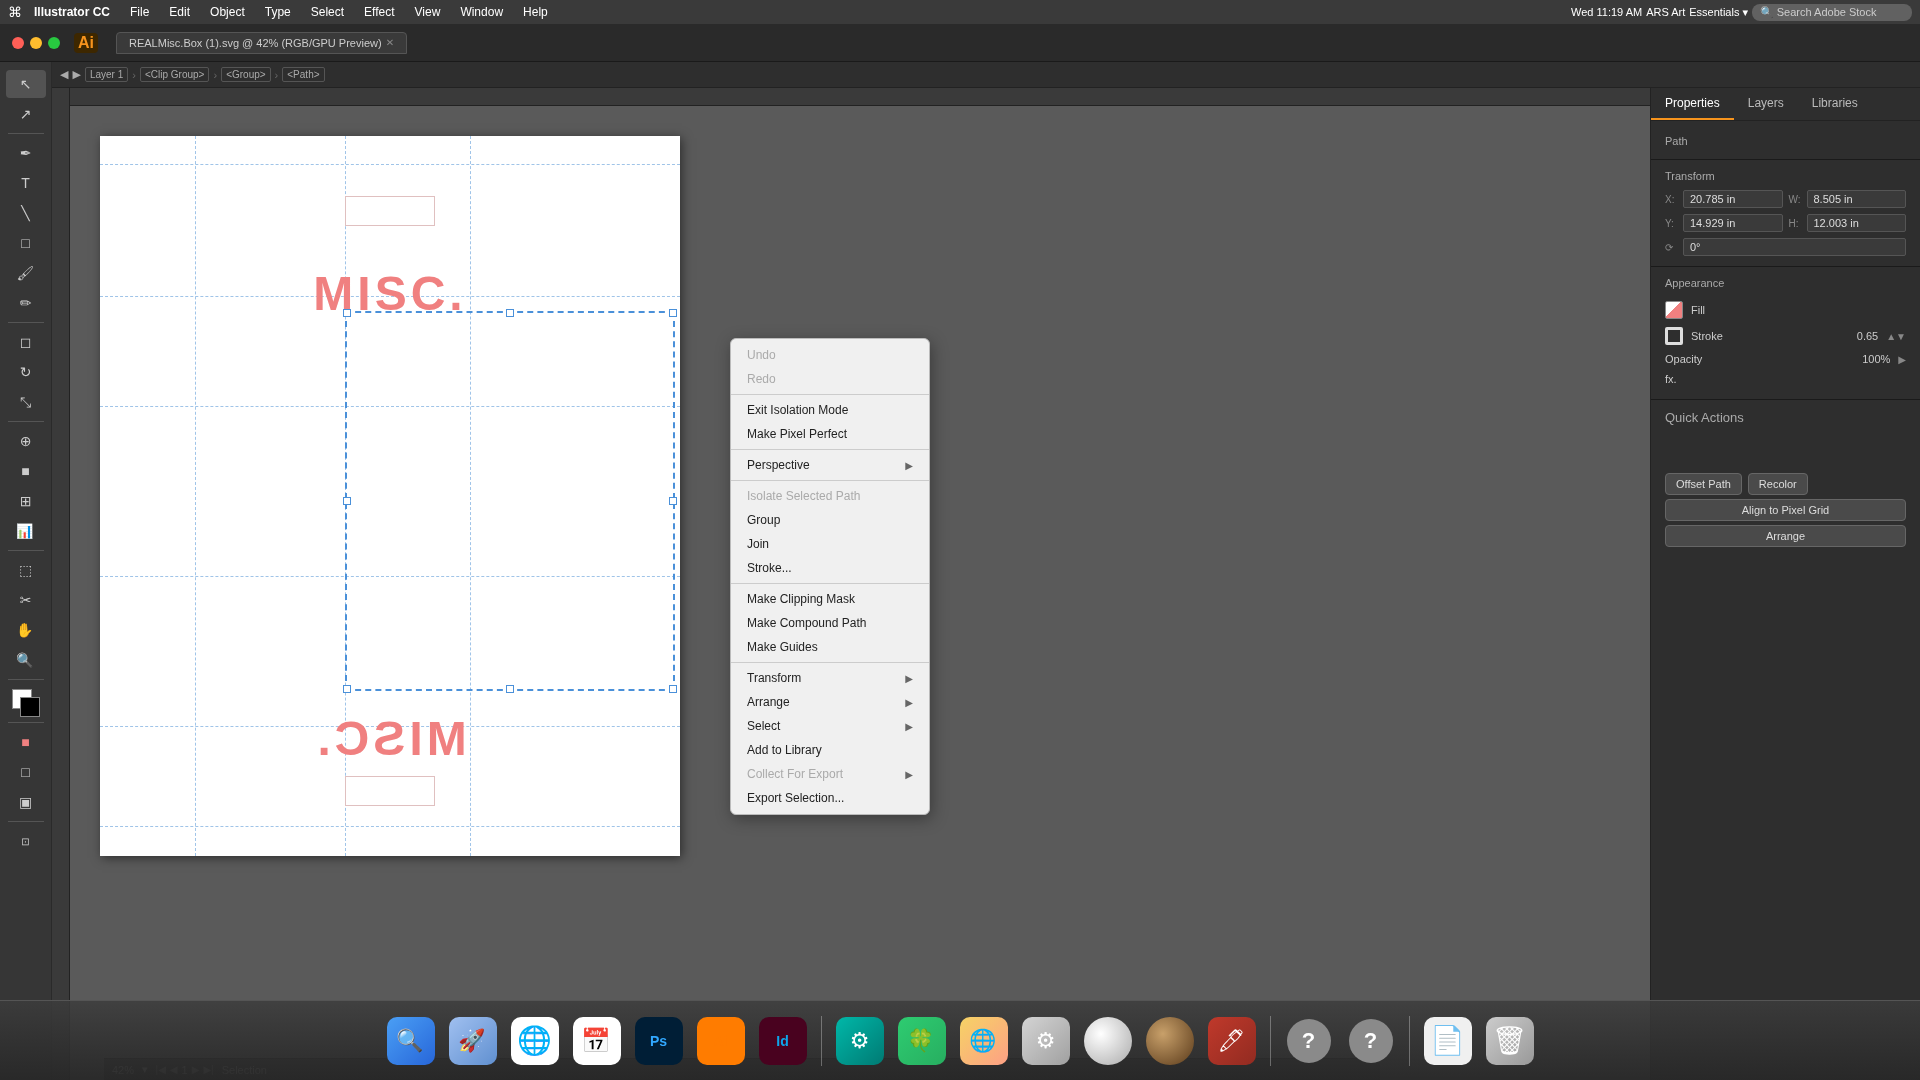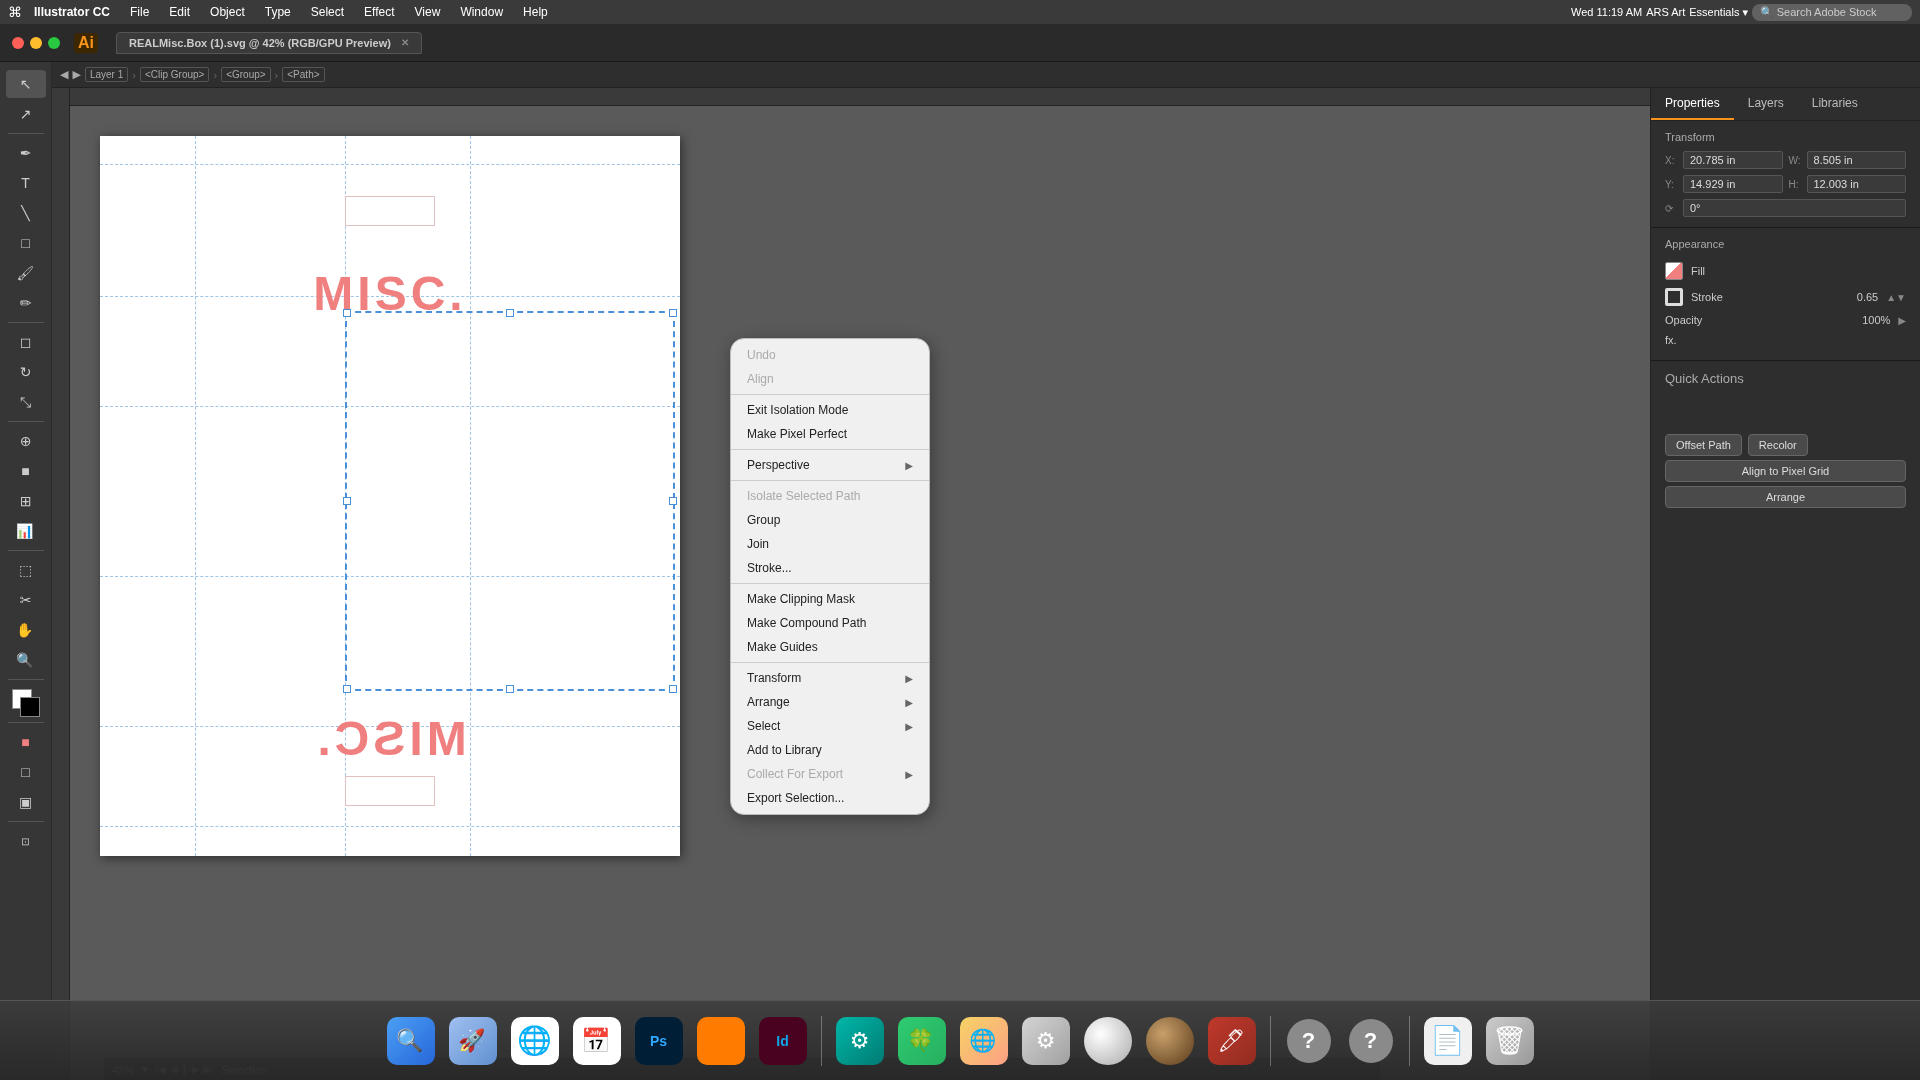--- a/index.html
+++ b/index.html
@@ -108,22 +108,21 @@
     }
     .tab {
       background: #3a3a3a;
       border: 1px solid #555;
       border-radius: 4px 4px 0 0;
       padding: 4px 12px;
       font-size: 11px;
       color: #ccc;
       display: flex;
       align-items: center;
-      gap: 10px;
-      font-weight: bold;
+      gap: 4px;
     }
     .tab-close {
       font-size: 10px;
       color: #888;
     }
 
     
     .main-layout {
       display: flex;
       width: 100%;
@@ -319,21 +318,21 @@
     }
 
     
     .context-menu {
       position: absolute;
       top: 232px;
       left: 660px;
       width: 200px;
       background: #f0f0f0;
       border: 1px solid #bbb;
-      border-radius: 14px;
+      border-radius: 6px;
       box-shadow: 2px 4px 16px rgba(0,0,0,0.35);
       z-index: 1000;
       padding: 4px 0;
       font-size: 12px;
     }
     .ctx-item {
       padding: 5px 16px;
       color: #222;
       cursor: pointer;
       display: flex;
@@ -718,21 +717,21 @@
 
               <div class="rect-bottom"></div>
             </div>
           </div>
 
           <div class="context-menu">
             <div class="ctx-item disabled">
               <span>Undo</span>
             </div>
             <div class="ctx-item disabled">
-              <span>Align</span>
+              <span>Redo</span>
             </div>
             <div class="ctx-separator"></div>
             <div class="ctx-item">
               <span>Exit Isolation Mode</span>
             </div>
             <div class="ctx-item">
               <span>Make Pixel Perfect</span>
             </div>
             <div class="ctx-separator"></div>
             <div class="ctx-item">
@@ -800,20 +799,23 @@
           </div>
           <span>Selection</span>
         </div>
       </div>
 
       <div class="properties-panel">
         <div class="panel-tabs">
           <div class="panel-tab active">Properties</div>
           <div class="panel-tab">Layers</div>
           <div class="panel-tab">Libraries</div>
+        </div>
+        <div class="panel-section">
+          <span style="font-size:11px;color:#aaa;">Path</span>
         </div>
 
         <div class="panel-section">
           <div class="panel-section-title">Transform</div>
           <div class="transform-grid">
             <div class="transform-row">
               <span class="transform-label">X:</span>
               <span class="transform-value">20.785 in</span>
             </div>
             <div class="transform-row">

